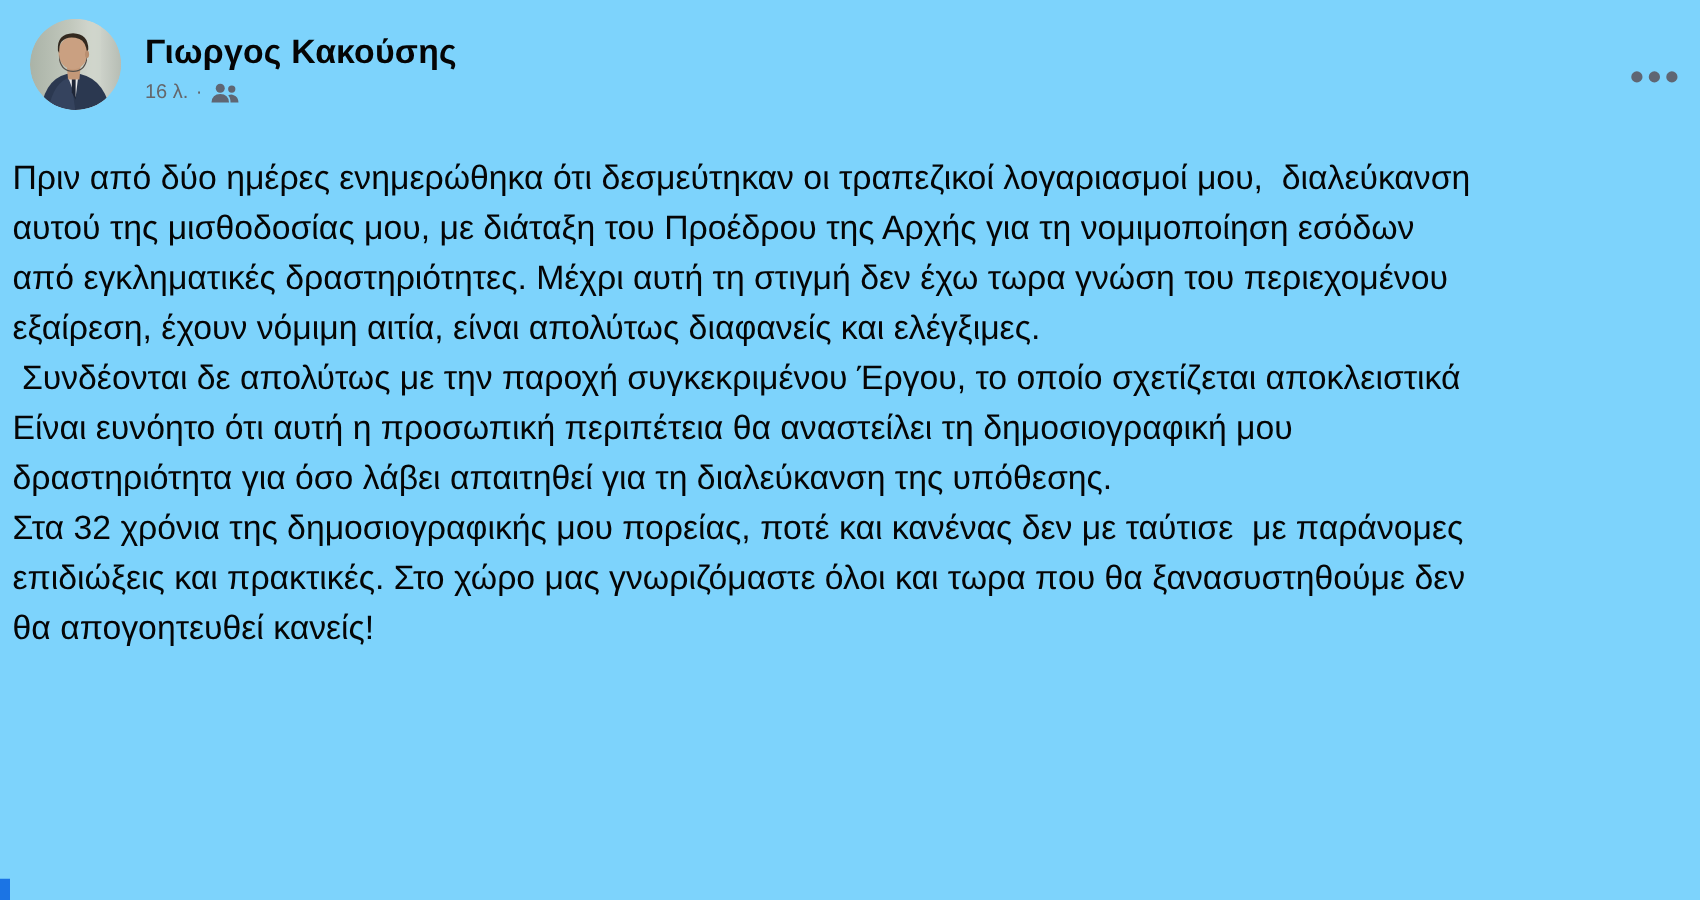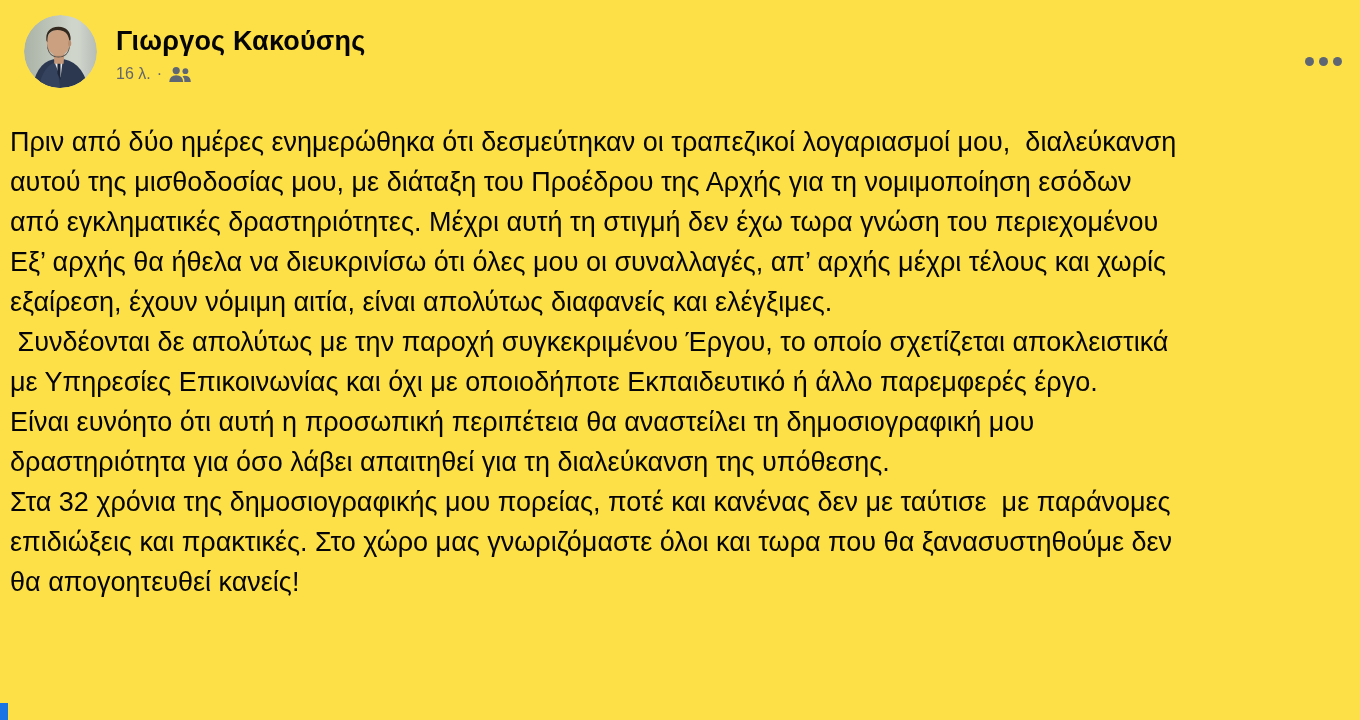--- a/index.html
+++ b/index.html
@@ -3,21 +3,21 @@
 <meta charset="utf-8">
 <style>
   * { margin: 0; padding: 0; box-sizing: border-box; }
   html, body {
     width: 1360px; height: 720px;
     background: #ffffff;
     font-family: "Liberation Sans", "DejaVu Sans", sans-serif;
     overflow: hidden;
     position: relative;
   }
-  .post { position: relative; width: 1360px; height: 720px; background: #fde047; }
+  .post { position: relative; width: 1360px; height: 720px; background: #7dd3fc; }
 
   
   .post-header {
     position: absolute; left: 24px; top: 15px; right: 14px;
     display: flex; align-items: flex-start;
   }
   .avatar {
     width: 73px; height: 73px; border-radius: 50%;
     overflow: hidden; flex: 0 0 auto; cursor: pointer;
   }
@@ -126,24 +126,22 @@
       <span class="dot"></span>
       <span class="dot"></span>
       <span class="dot"></span>
     </div>
   </div>
 
   <div class="post-body">
       <div class="post-line">Πριν από δύο ημέρες ενημερώθηκα ότι δεσμεύτηκαν οι τραπεζικοί λογαριασμοί μου,  διαλεύκανση</div>
       <div class="post-line">αυτού της μισθοδοσίας μου, με διάταξη του Προέδρου της Αρχής για τη νομιμοποίηση εσόδων</div>
       <div class="post-line">από εγκληματικές δραστηριότητες. Μέχρι αυτή τη στιγμή δεν έχω τωρα γνώση του περιεχομένου</div>
-      <div class="post-line">Εξ’ αρχής θα ήθελα να διευκρινίσω ότι όλες μου οι συναλλαγές, απ’ αρχής μέχρι τέλους και χωρίς</div>
       <div class="post-line">εξαίρεση, έχουν νόμιμη αιτία, είναι απολύτως διαφανείς και ελέγξιμες.</div>
       <div class="post-line"> Συνδέονται δε απολύτως με την παροχή συγκεκριμένου Έργου, το οποίο σχετίζεται αποκλειστικά</div>
-      <div class="post-line">με Υπηρεσίες Επικοινωνίας και όχι με οποιοδήποτε Εκπαιδευτικό ή άλλο παρεμφερές έργο.</div>
       <div class="post-line">Είναι ευνόητο ότι αυτή η προσωπική περιπέτεια θα αναστείλει τη δημοσιογραφική μου</div>
       <div class="post-line">δραστηριότητα για όσο λάβει απαιτηθεί για τη διαλεύκανση της υπόθεσης.</div>
       <div class="post-line">Στα 32 χρόνια της δημοσιογραφικής μου πορείας, ποτέ και κανένας δεν με ταύτισε  με παράνομες</div>
       <div class="post-line">επιδιώξεις και πρακτικές. Στο χώρο μας γνωριζόμαστε όλοι και τωρα που θα ξανασυστηθούμε δεν</div>
       <div class="post-line">θα απογοητευθεί κανείς!</div>
     </div>
 
   <div class="corner-blue"></div>
 </div>
 

